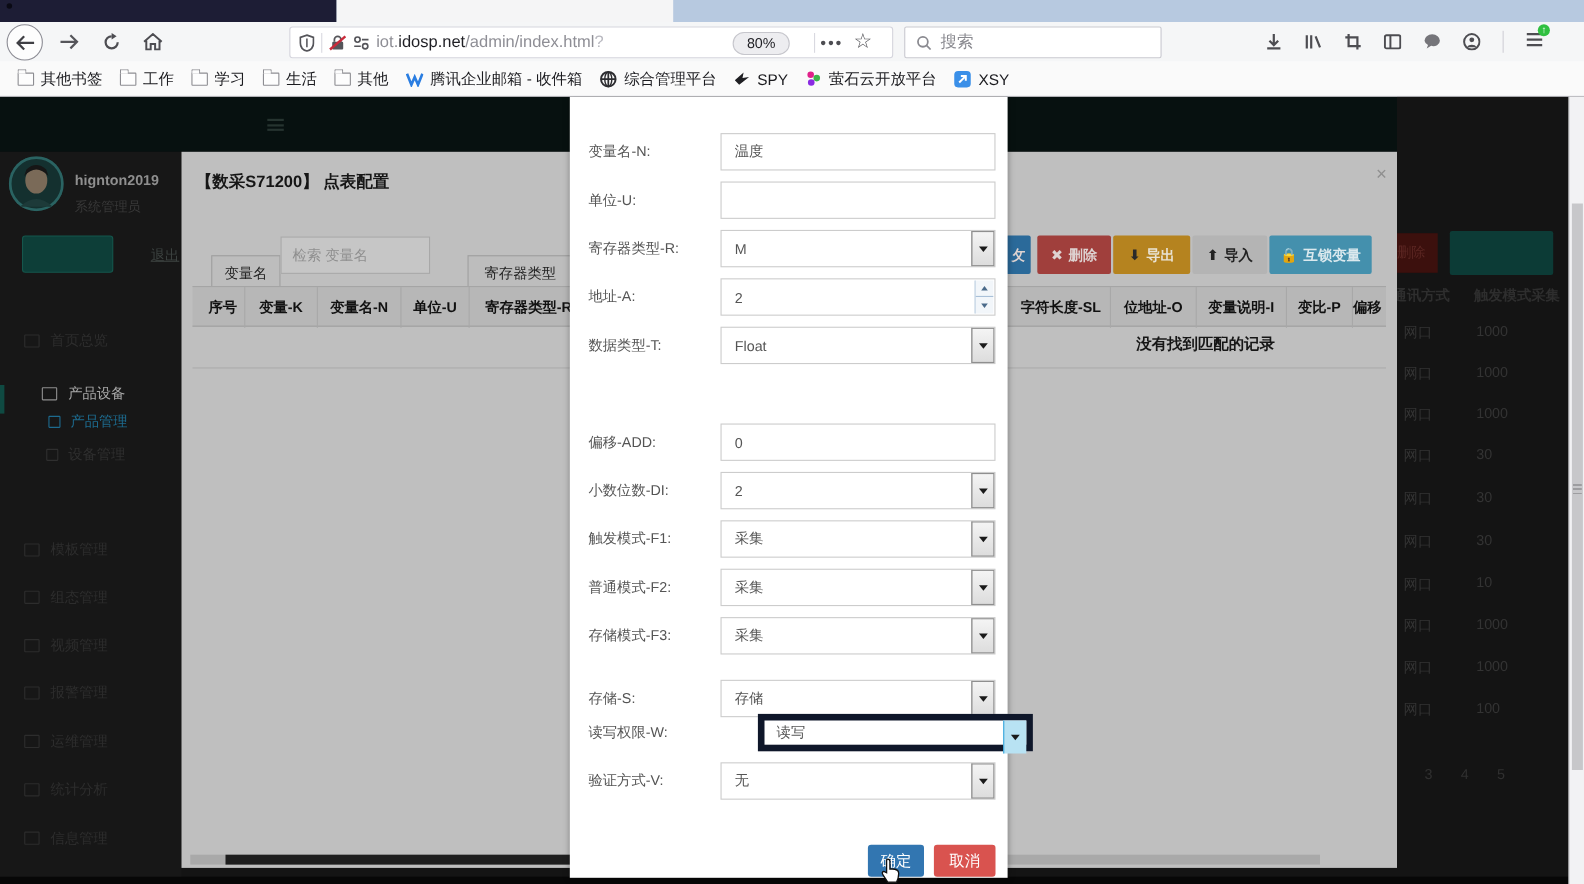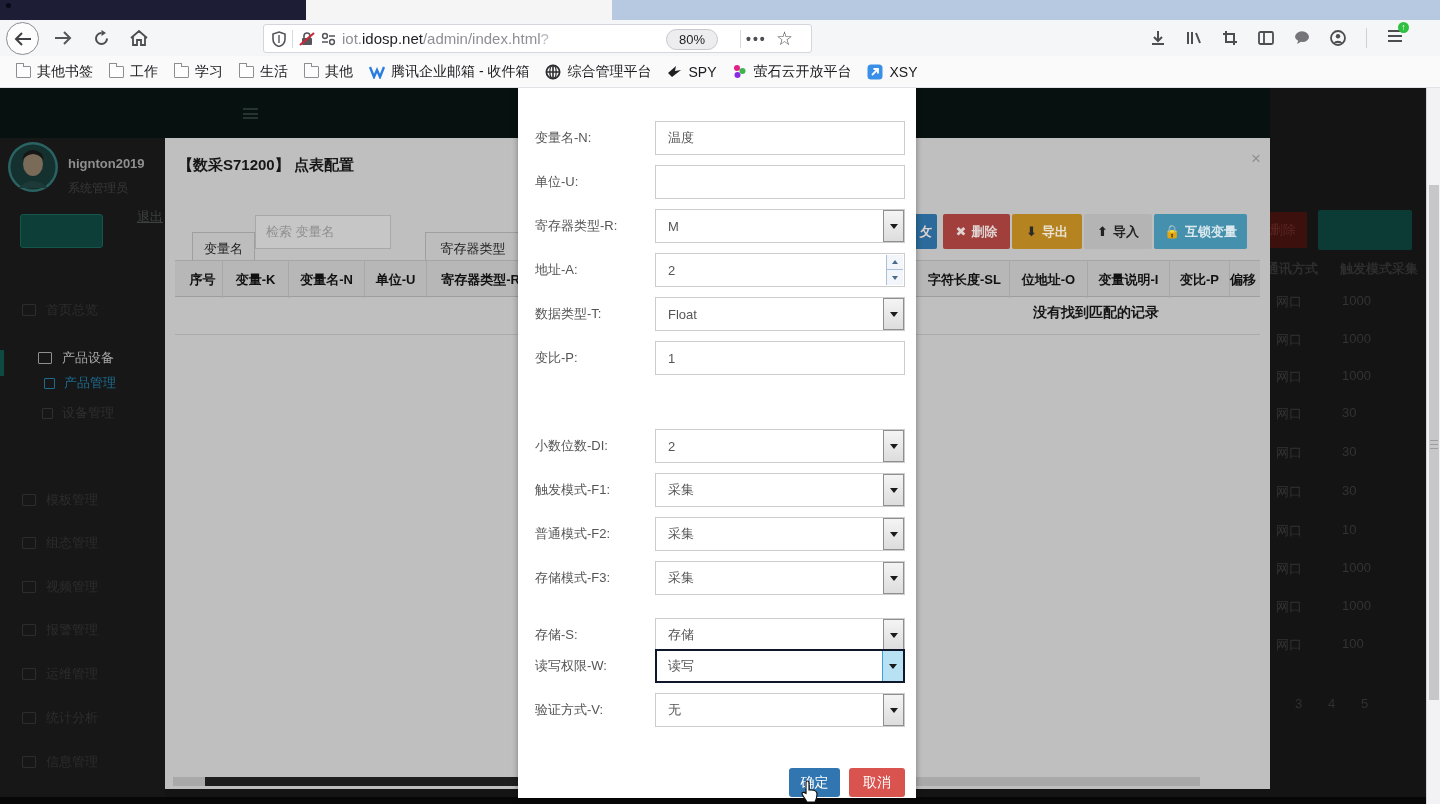--- a/index.html
+++ b/index.html
@@ -49,21 +49,21 @@
   .hamburger { position:absolute; left:243px; top:20px; width:15px; height:11px;
     border-top:2px solid #263430; border-bottom:2px solid #263430; }
   .hamburger::after { content:""; display:block; margin-top:2.5px; height:2px; background:#263430; }
 
   
   .sidebar { position:absolute; left:0; top:50px; width:165px; height:666px; background:#171717; }
   .avatar { position:absolute; left:8px; top:4px; width:50px; height:50px; border-radius:50%; overflow:hidden; background:#1f2a2a; }
   .sb-user { position:absolute; left:68px; top:18px; font-size:13px; font-weight:bold; color:#8f8f8f; }
   .sb-role { position:absolute; left:68px; top:42px; font-size:12px; color:#383838; }
   .sb-btn { position:absolute; left:20px; top:76px; width:83px; height:34px; background:#0d3e38; border:1px solid #15564c; border-radius:3px; }
-  .sb-logout { position:absolute; left:137px; top:70px; font-size:13px; color:#3c4240;text-decoration:underline; }
+  .sb-logout { position:absolute; left:137px; top:85px; font-size:13px; color:#3c4240;text-decoration:underline; }
   .sb-item { position:absolute; left:0; width:165px; height:34px; display:flex; align-items:center; gap:10px; padding-left:22px;
     font-size:13px; color:#2d2d2d; }
   .sb-item .mi { width:14px; height:12px; border:1.5px solid #2d2d2d; border-radius:1px; flex:none; }
   .sb-item.bright { color:#a8a8a8;padding-left:38px; }
   .sb-item.bright .mi { border-color:#8f8f8f; }
   .sb-sub { position:absolute; left:0; width:165px; height:26px; display:flex; align-items:center; gap:9px; padding-left:42px; font-size:13px; }
   .sb-sub .mi { width:11px; height:11px; border:1.5px solid currentColor; border-radius:1px; flex:none; }
   .sb-sub.active { color:#1d6b8f; }
   .sb-sub.dim { color:#2f2f2f; }
   .sel-stripe { position:absolute; left:0; top:212px; width:4px; height:26px; background:#0f4a42; }
@@ -102,21 +102,21 @@
   .dialog { position:absolute; left:518px; top:0; width:398px; height:710px; background:#ffffff; box-shadow:0 0 6px rgba(0,0,0,.35); }
   .f-row { position:absolute; left:0; width:398px; height:34px; }
   .f-label { position:absolute; left:17px; top:0; width:115px; line-height:34px; font-size:13px; color:#555; }
   .f-ctl { position:absolute; left:137px; top:0; width:250px; height:34px; border:1px solid #cccccc; background:#fff;
     font-size:13px; color:#555; display:flex; align-items:center; padding-left:12px; }
   .f-sel { padding-right:22px; position:relative; }
   .sel-btn { position:absolute; right:0; top:0; width:21px; height:32px; background:linear-gradient(#f5f5f5,#dcdcdc);
     border-left:1px solid #b0b0b0; outline:1px solid #8f8f8f; outline-offset:-1px;
     display:flex; align-items:center; justify-content:center; }
   .sel-btn::after { content:""; width:0; height:0; border:4px solid transparent; border-top:5px solid #1a1a1a; margin-top:4px; }
-  .f-sel.focused { border:2px solid #0f172a; padding-left:11px; }
+  .f-sel.focused { border:6px solid #0f172a; padding-left:11px;margin-left:34px; }
   .f-sel.focused .sel-btn { height:30px; background:#b8e2f3; outline:none; border-left:1px solid #36a5dd; }
   .spinner { position:absolute; right:1px; top:1px; width:17px; height:30px; border-left:1px solid #a9c0d8; }
   .spin-half { height:15px; display:flex; align-items:center; justify-content:center; background:#f2f6fa; }
   .spin-half.top { border-bottom:1px solid #a9c0d8; }
   .tri-up { width:0; height:0; border:3.5px solid transparent; border-bottom:4.5px solid #4a6a8a; margin-top:-3px; }
   .tri-dn { width:0; height:0; border:3.5px solid transparent; border-top:4.5px solid #4a6a8a; margin-bottom:-3px; }
   .dlg-btn { position:absolute; top:680px; height:29px; border:none; border-radius:3px; color:#fff; font-size:14px;
     display:flex; align-items:center; justify-content:center; }
   .cursor-hand { position:absolute; left:282px; top:692px; z-index:5; }
 
@@ -177,20 +177,27 @@
           <circle cx="11" cy="10" r="2.4" fill="none" stroke="#55555a" stroke-width="1.5"></circle>
           <path d="M1 10 H7" stroke="#55555a" stroke-width="1.5"></path>
         </svg>
       <div class="url-text"><span>iot.</span><span class="dom">idosp.net</span><span>/admin/index.html</span><span style="color:#b9b9c0;">?</span></div>
       <div class="zoom-pill">80%</div>
       <div class="sep" style="position:absolute; left:470px;"></div>
       <div class="dots3">•••</div>
       <div class="star">☆</div>
     </div>
 
+    <div class="searchbox">
+      <svg style="margin:0 8px 0 10px;" width="14" height="14" viewBox="0 0 14 14">
+          <circle cx="6" cy="6" r="4.5" stroke="#8a8a90" stroke-width="1.6" fill="none"></circle>
+          <path d="M9.5 9.5 L13 13" stroke="#8a8a90" stroke-width="1.6"></path>
+        </svg>
+      <span>搜索</span>
+    </div>
 
     <div class="chrome-right">
       <svg width="16" height="16" viewBox="0 0 16 16">
           <path d="M8 1 V10 M4 7 L8 11 L12 7" stroke="#4d4d52" stroke-width="2" fill="none"></path>
           <path d="M2 14 H14" stroke="#4d4d52" stroke-width="2"></path>
         </svg>
       <svg width="16" height="16" viewBox="0 0 16 16">
           <path d="M2 2 V14 M6 2 V14 M10 3 L14 13" stroke="#4d4d52" stroke-width="2" fill="none"></path>
         </svg>
       <svg width="16" height="16" viewBox="0 0 16 16">
@@ -461,23 +468,23 @@
             </span>
         </div>
       </div>
       <div class="f-row" style="top:209px;">
         <div class="f-label">数据类型-T:</div>
         <div class="f-ctl f-sel">
             <span>Float</span>
             <span class="sel-btn"></span>
           </div>
       </div>
-      <div class="f-row" style="top:253px;">
-        <div class="f-label">变比-P:</div>
-        <div class="f-ctl">1</div>
+      <div class="f-row" style="top:297px;">
+        <div class="f-label">偏移-ADD:</div>
+        <div class="f-ctl">0</div>
       </div>
       <div class="f-row" style="top:341px;">
         <div class="f-label">小数位数-DI:</div>
         <div class="f-ctl f-sel">
             <span>2</span>
             <span class="sel-btn"></span>
           </div>
       </div>
       <div class="f-row" style="top:385px;">
         <div class="f-label">触发模式-F1:</div>

